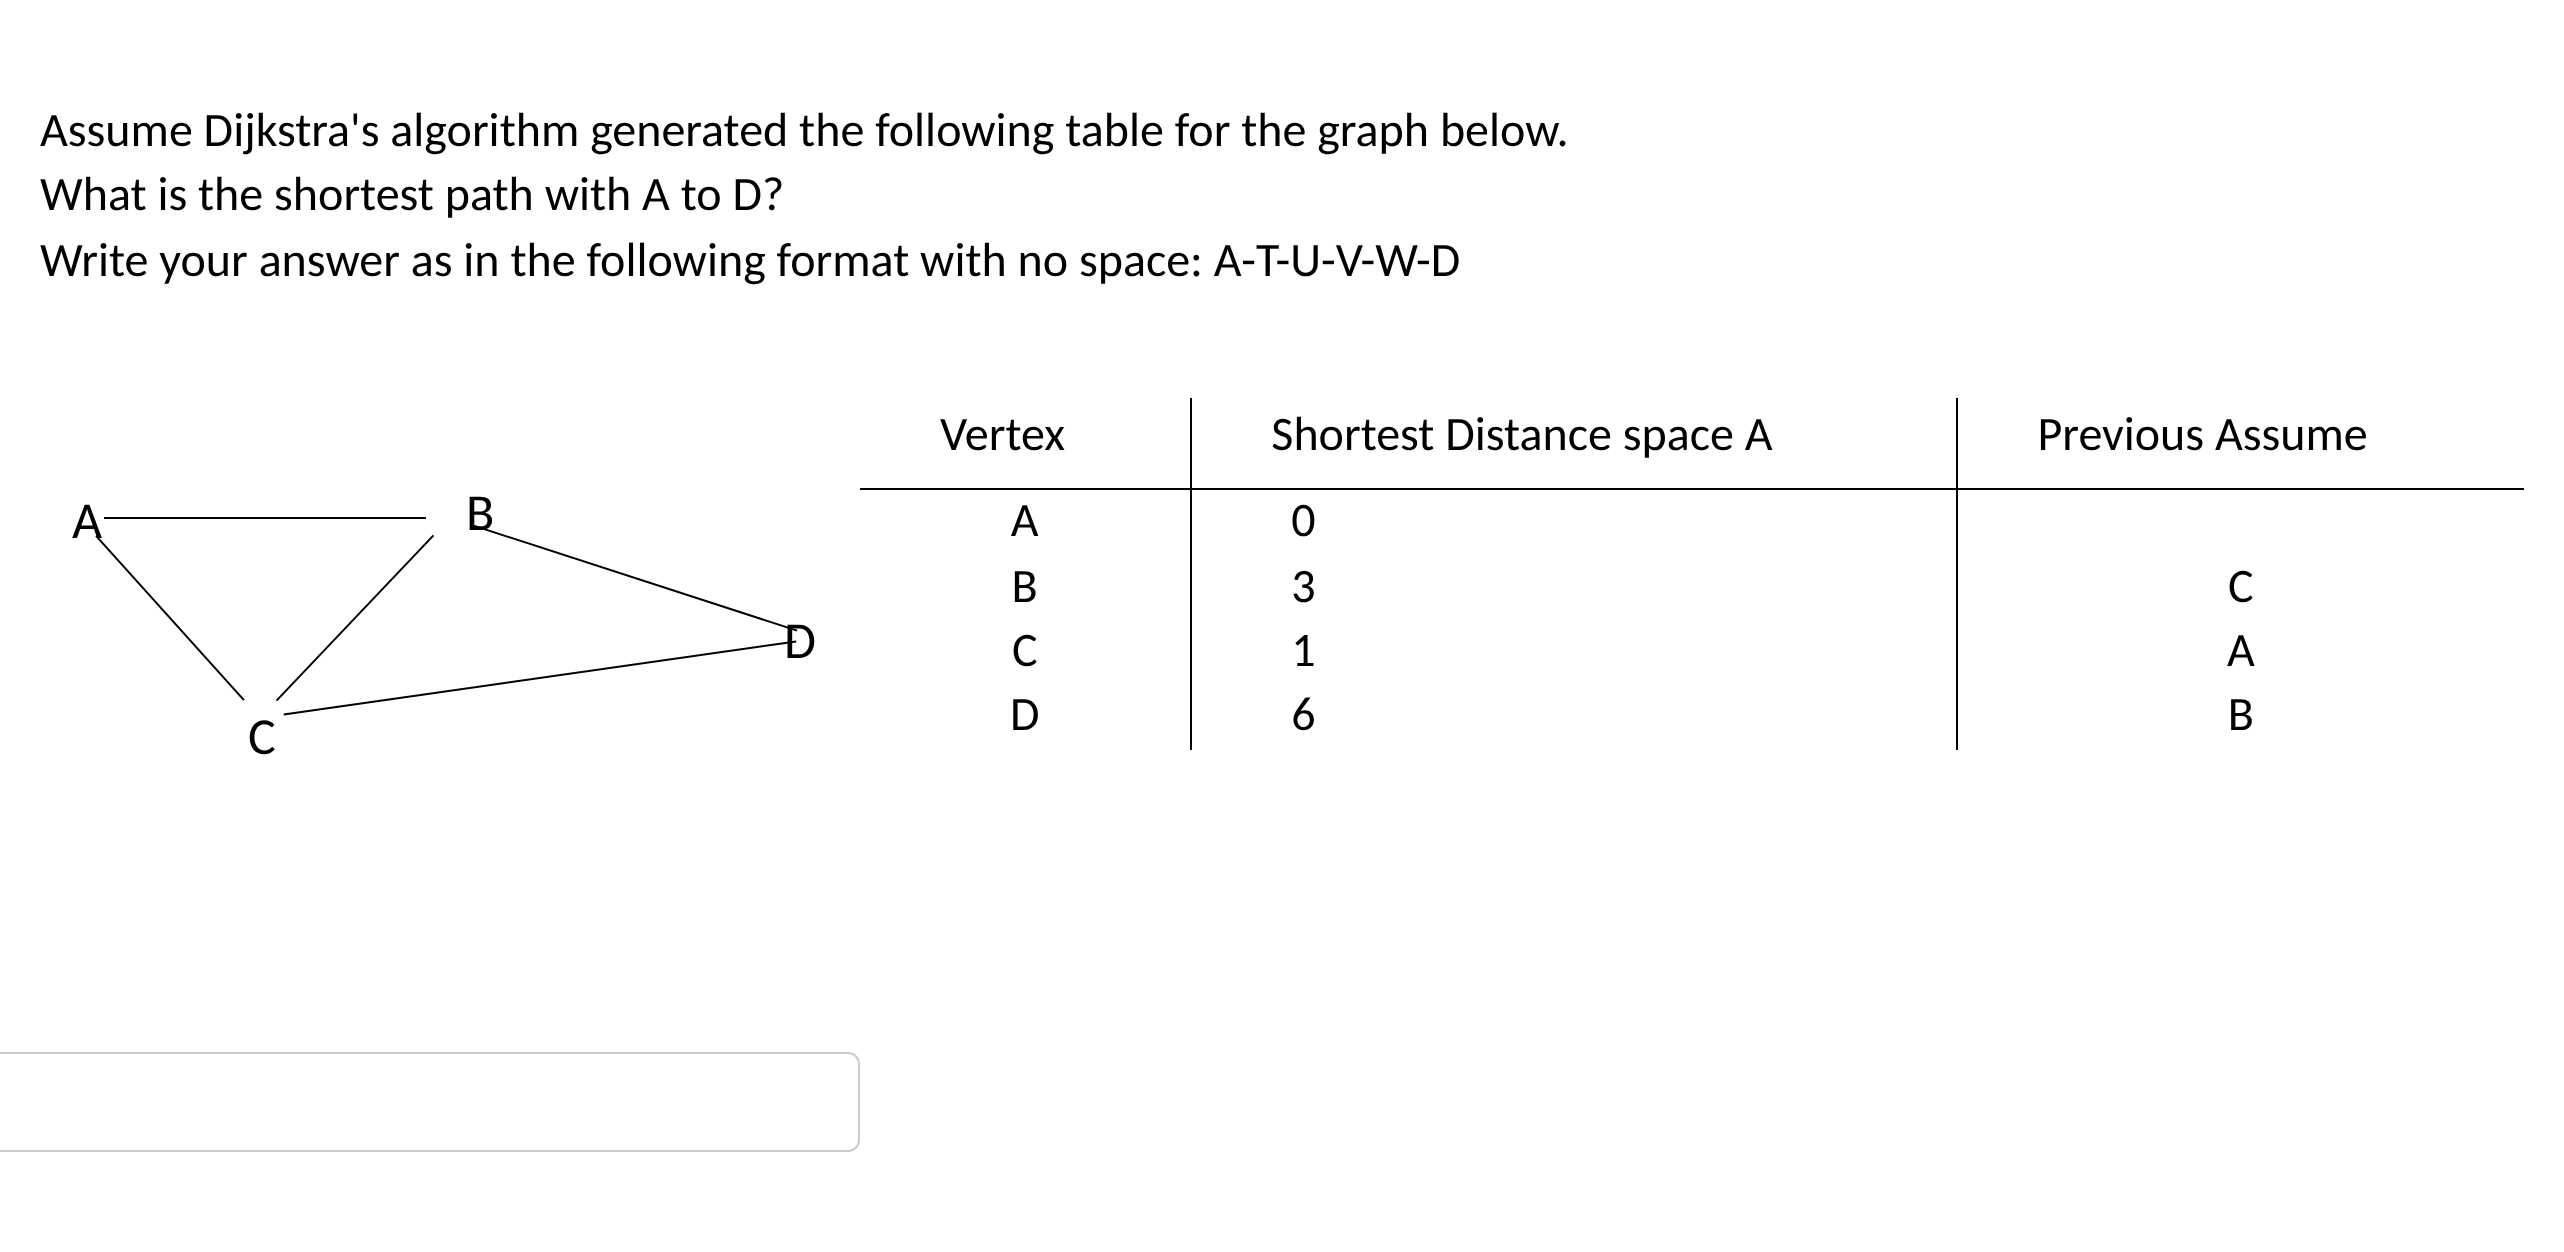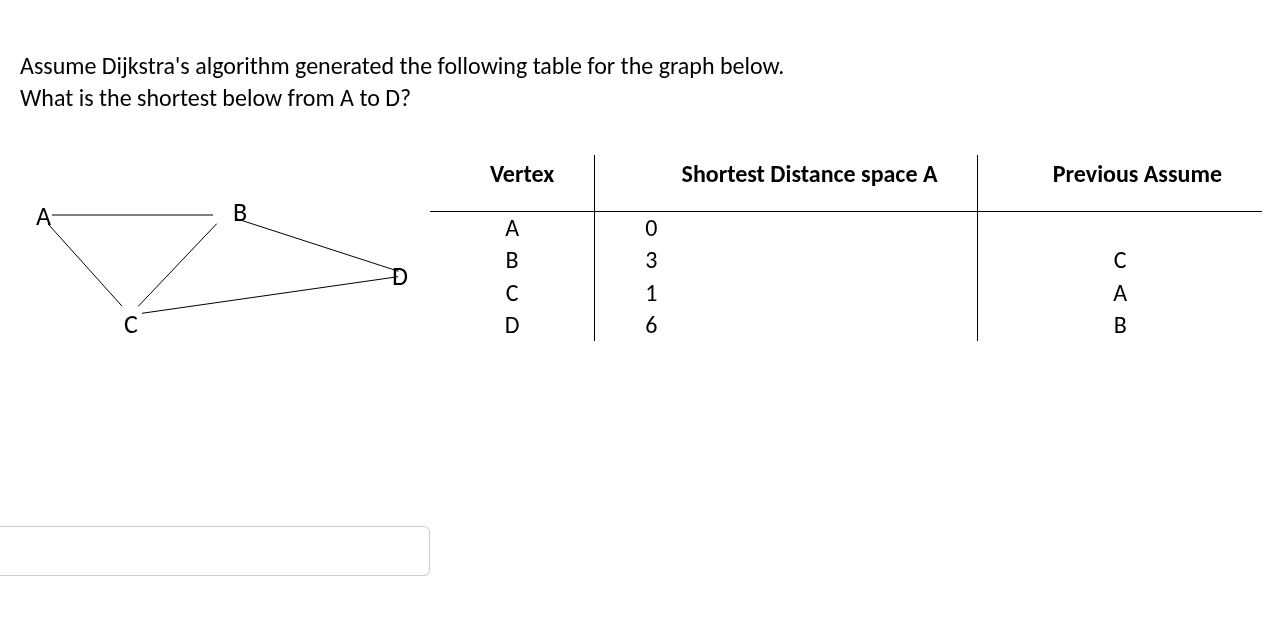--- a/index.html
+++ b/index.html
@@ -6,21 +6,21 @@
     body {
       font-family: Calibri, Arial, sans-serif;
       font-size: 24px;
       color: #000;
       background: #fff;
       width: 1282px;
       height: 626px;
       padding: 50px 20px 20px 20px;
       position: relative;
     }
-    .prompt { line-height: 1.35; margin-bottom: 40px; }
+    .prompt { line-height: 1.35; margin-bottom: 52px; }
     .content-row {
       display: flex;
       align-items: flex-start;
       gap: 10px;
     }
     .graph {
       width: 400px;
       height: 180px;
       flex-shrink: 0;
     }
@@ -29,23 +29,23 @@
       font-family: Calibri, Arial, sans-serif;
       font-size: 26px;
       fill: #000;
     }
     .tbl {
       border-collapse: collapse;
       flex-grow: 1;
       margin-top: 0;
     }
     .tbl th {
-      font-weight: 700;
-      text-align: right;
-      padding: 4px 40px 23px 40px;
+      font-weight: 400;
+      text-align: left;
+      padding: 4px 40px 12px 40px;
       font-size: 24px;
     }
     .tbl td {
       text-align: center;
       padding: 0 40px;
       font-size: 24px;
       line-height: 1.35;
     }
     .tbl th, .tbl td { border: none; }
     .tbl th { border-bottom: 1px solid #000; }
@@ -65,21 +65,22 @@
       font-size: 20px;
       padding: 8px 12px;
       outline: none;
     }
   </style>
 </head>
 <body>
 
 <div class="prompt">
   <div>Assume Dijkstra's algorithm generated the following table for the graph below.</div>
-  <div>What is the shortest below from A to D?</div>
+  <div>What is the shortest path with A to D?</div>
+  <div>Write your answer as in the following format with no space:  A-T-U-V-W-D</div>
 </div>
 
 <div class="content-row">
   <div class="graph">
     <svg viewBox="0 0 400 180">
       <g id="graph-edges" stroke="#000" stroke-width="1" fill="none">
           <line x1="32" y1="60" x2="193" y2="60"></line>
           <line x1="28.027576779469396" y1="68.91952975496599" x2="101.9724232205306" y2="151.080470245034"></line>
           <line x1="196.73500645702367" y1="68.69999320313296" x2="118.26499354297631" y2="151.30000679686702"></line>
           <line x1="216.41467382738514" y1="63.702056376449235" x2="378.5853261726148" y2="116.29794362355076"></line>

